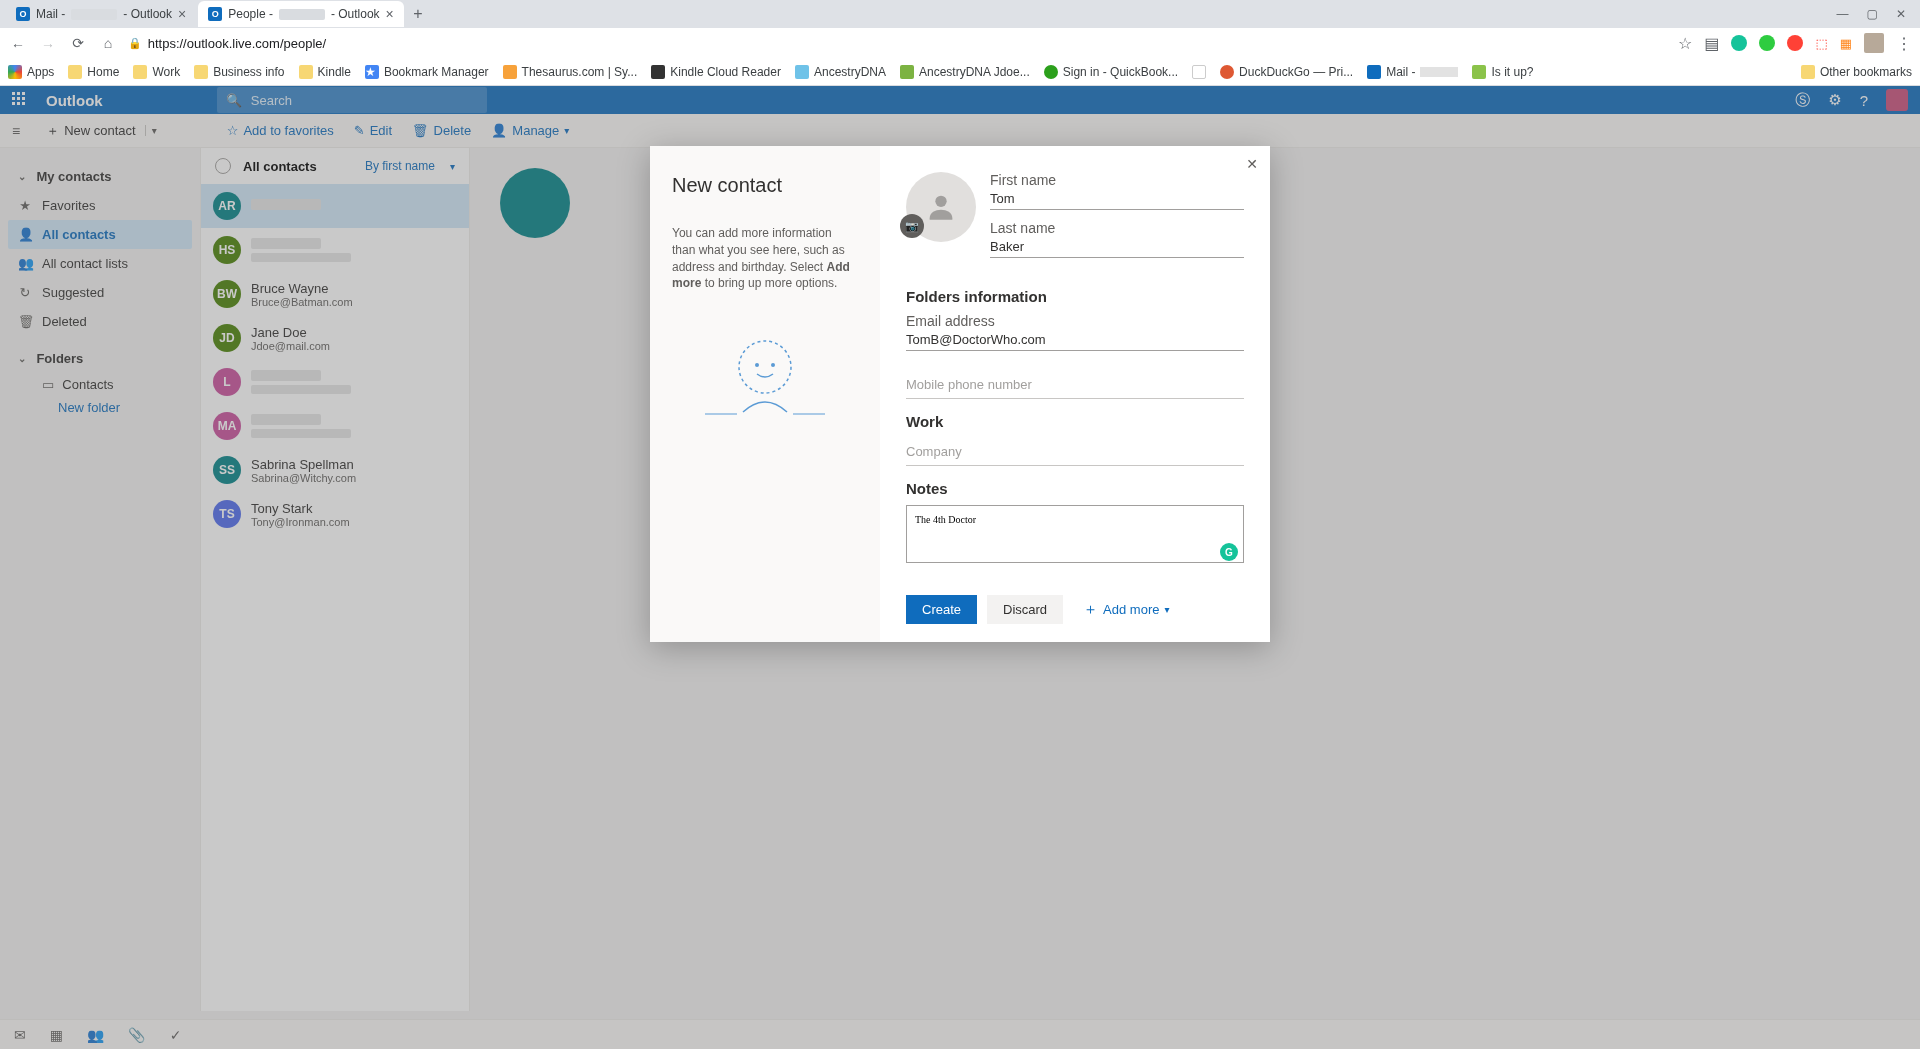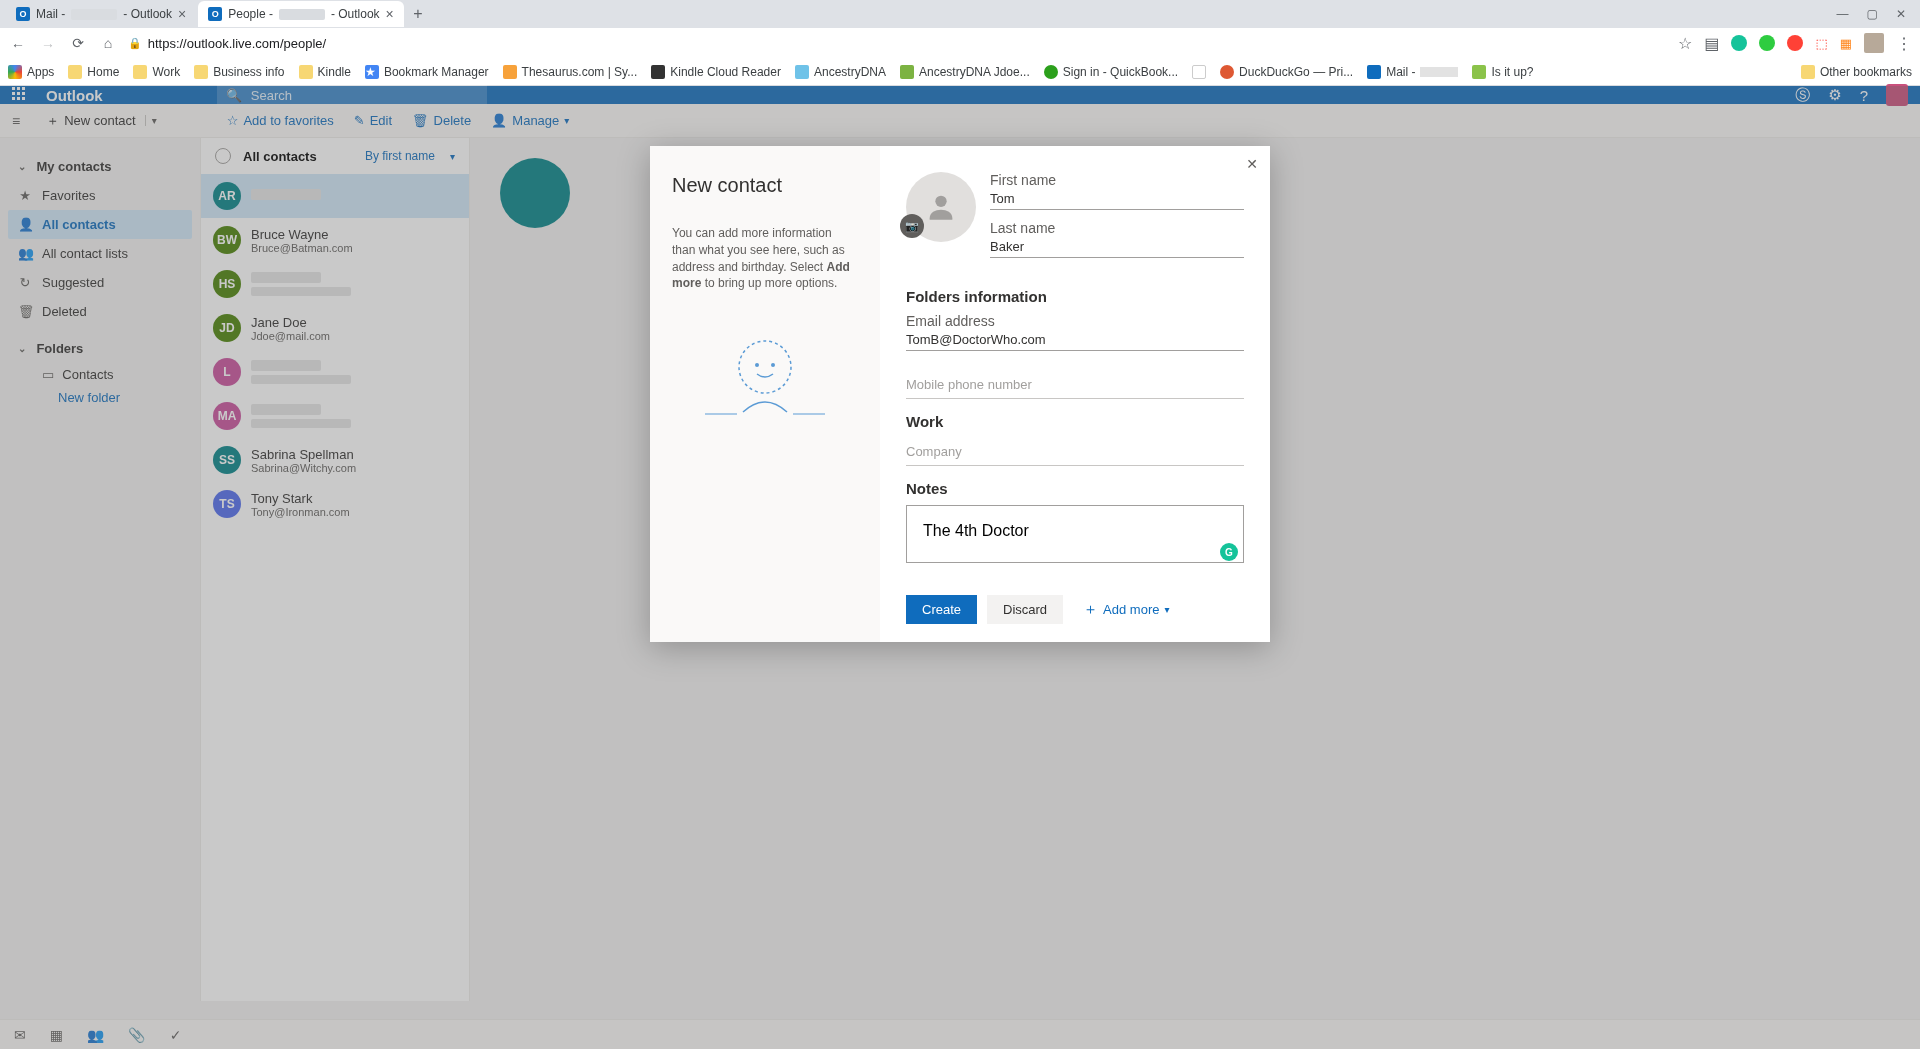--- a/index.html
+++ b/index.html
@@ -23,21 +23,21 @@
 .addr-right { display: flex; gap: 12px; align-items: center; }
 .ext-icon { width: 16px; height: 16px; border-radius: 50%; display: inline-block; }
 .avatar-sq { width: 20px; height: 20px; background: #b7a999; border-radius: 2px; }
 
 .bm-row { display: flex; align-items: center; height: 28px; padding: 0 8px; gap: 14px; background: #fff; border-bottom: 1px solid #dadce0; font-size: 12px; color: #3c4043; }
 .bm { display: flex; align-items: center; gap: 5px; white-space: nowrap; }
 .bm .ico { width: 14px; height: 14px; border-radius: 2px; display: inline-block; }
 .bm .redact { background: #e2e2e2; width: 38px; height: 10px; }
 
 
-.o-header { background: #0F6CBD; height: 18px; display: flex; align-items: center; color: #fff; padding: 0 12px; gap: 14px; }
+.o-header { background: #0F6CBD; height: 28px; display: flex; align-items: center; color: #fff; padding: 0 12px; gap: 14px; }
 .waffle { width: 16px; height: 16px; display: grid; grid-template-columns: repeat(3,3px); grid-template-rows: repeat(3,3px); gap: 2px; }
 .waffle span { background: #fff; }
 .o-brand { font-size: 15px; font-weight: 600; margin-left: 4px; }
 .search-box { margin-left: 100px; display: flex; align-items: center; background: rgba(255,255,255,0.18); border-radius: 2px; width: 270px; height: 26px; padding: 0 10px; gap: 8px; color: #e1effa; font-size: 13px; }
 .search-box input { background: transparent; border: none; color: #fff; outline: none; flex: 1; font-size: 13px; }
 .search-box input::placeholder { color: #e1effa; }
 .hdr-right { margin-left: auto; display: flex; gap: 18px; align-items: center; }
 .hdr-right .ic { color: #fff; font-size: 15px; }
 .hdr-avatar { width: 22px; height: 22px; background: #c94f7c; border-radius: 3px; }
 
@@ -93,21 +93,21 @@
 .cam { position: absolute; bottom: 4px; left: -6px; width: 24px; height: 24px; border-radius: 50%; background: #605e5c; color: #fff; font-size: 11px; display: flex; align-items: center; justify-content: center; }
 .name-fields { flex: 1; }
 .field { margin-bottom: 10px; }
 .field label { font-size: 14px; color: #605e5c; display: block; }
 .field input, .field .val { width: 100%; border: none; border-bottom: 1px solid #a19f9d; font-size: 13px; padding: 3px 0; outline: none; color: #323130; }
 .field input::placeholder { color: #a19f9d; }
 .section-h { font-size: 15px; font-weight: 600; color: #323130; margin: 14px 0 8px; }
 .plain-input { width: 100%; border: none; border-bottom: 1px solid #c8c6c4; font-size: 13px; padding: 6px 0; outline: none; }
 .plain-input::placeholder { color: #a19f9d; }
 .notes-box { position: relative; margin-top: 6px; }
-.notes-box textarea { width: 100%; height: 58px; border: 1px solid #a19f9d; padding: 16px; font-size: 16px; font-family: Liberation Sans, sans-serif; resize: none; outline: none; }
+.notes-box textarea { width: 100%; height: 58px; border: 1px solid #a19f9d; padding: 8px; font-size: 10px; font-family: Liberation Serif, serif; resize: none; outline: none; }
 .gram { position: absolute; bottom: 6px; right: 6px; width: 18px; height: 18px; border-radius: 50%; background: #15c39a; color: #fff; font-size: 10px; display: flex; align-items: center; justify-content: center; font-weight: bold; }
 .modal-footer { display: flex; align-items: center; gap: 10px; margin-top: 28px; }
 .btn-primary { background: #0F6CBD; color: #fff; border: none; padding: 7px 16px; font-size: 13px; cursor: pointer; }
 .btn-default { background: #f3f2f1; color: #323130; border: none; padding: 7px 16px; font-size: 13px; cursor: pointer; }
 .add-more { color: #0F6CBD; font-size: 13px; display: flex; align-items: center; gap: 5px; margin-left: 10px; cursor: pointer; }
 </style>
 </head>
 <body>
 
 <div class="browser-chrome">
@@ -323,31 +323,31 @@
         </span>
     </div>
     <div id="contact-rows">
         <div class="contact-row selected">
           <div class="avatar-c" style="background: rgb(3, 131, 135);">AR</div>
           <div class="c-body">
             <div class="redact-line" style="width: 70px; height: 11px; margin-bottom: 4px;"></div>
           </div>
         </div>
         <div class="contact-row">
+          <div class="avatar-c" style="background: rgb(73, 130, 5);">HS</div>
+          <div class="c-body">
+            <div class="redact-line" style="width: 70px; height: 11px; margin-bottom: 4px;"></div>
+            <div class="redact-line" style="width: 100px; height: 9px;"></div>
+          </div>
+        </div>
+        <div class="contact-row">
           <div class="avatar-c" style="background: rgb(73, 130, 5);">BW</div>
           <div class="c-body">
             <div class="name">Bruce Wayne</div>
             <div class="email">Bruce@Batman.com</div>
-          </div>
-        </div>
-        <div class="contact-row">
-          <div class="avatar-c" style="background: rgb(73, 130, 5);">HS</div>
-          <div class="c-body">
-            <div class="redact-line" style="width: 70px; height: 11px; margin-bottom: 4px;"></div>
-            <div class="redact-line" style="width: 100px; height: 9px;"></div>
           </div>
         </div>
         <div class="contact-row">
           <div class="avatar-c" style="background: rgb(73, 130, 5);">JD</div>
           <div class="c-body">
             <div class="name">Jane Doe</div>
             <div class="email">Jdoe@mail.com</div>
           </div>
         </div>
         <div class="contact-row">

